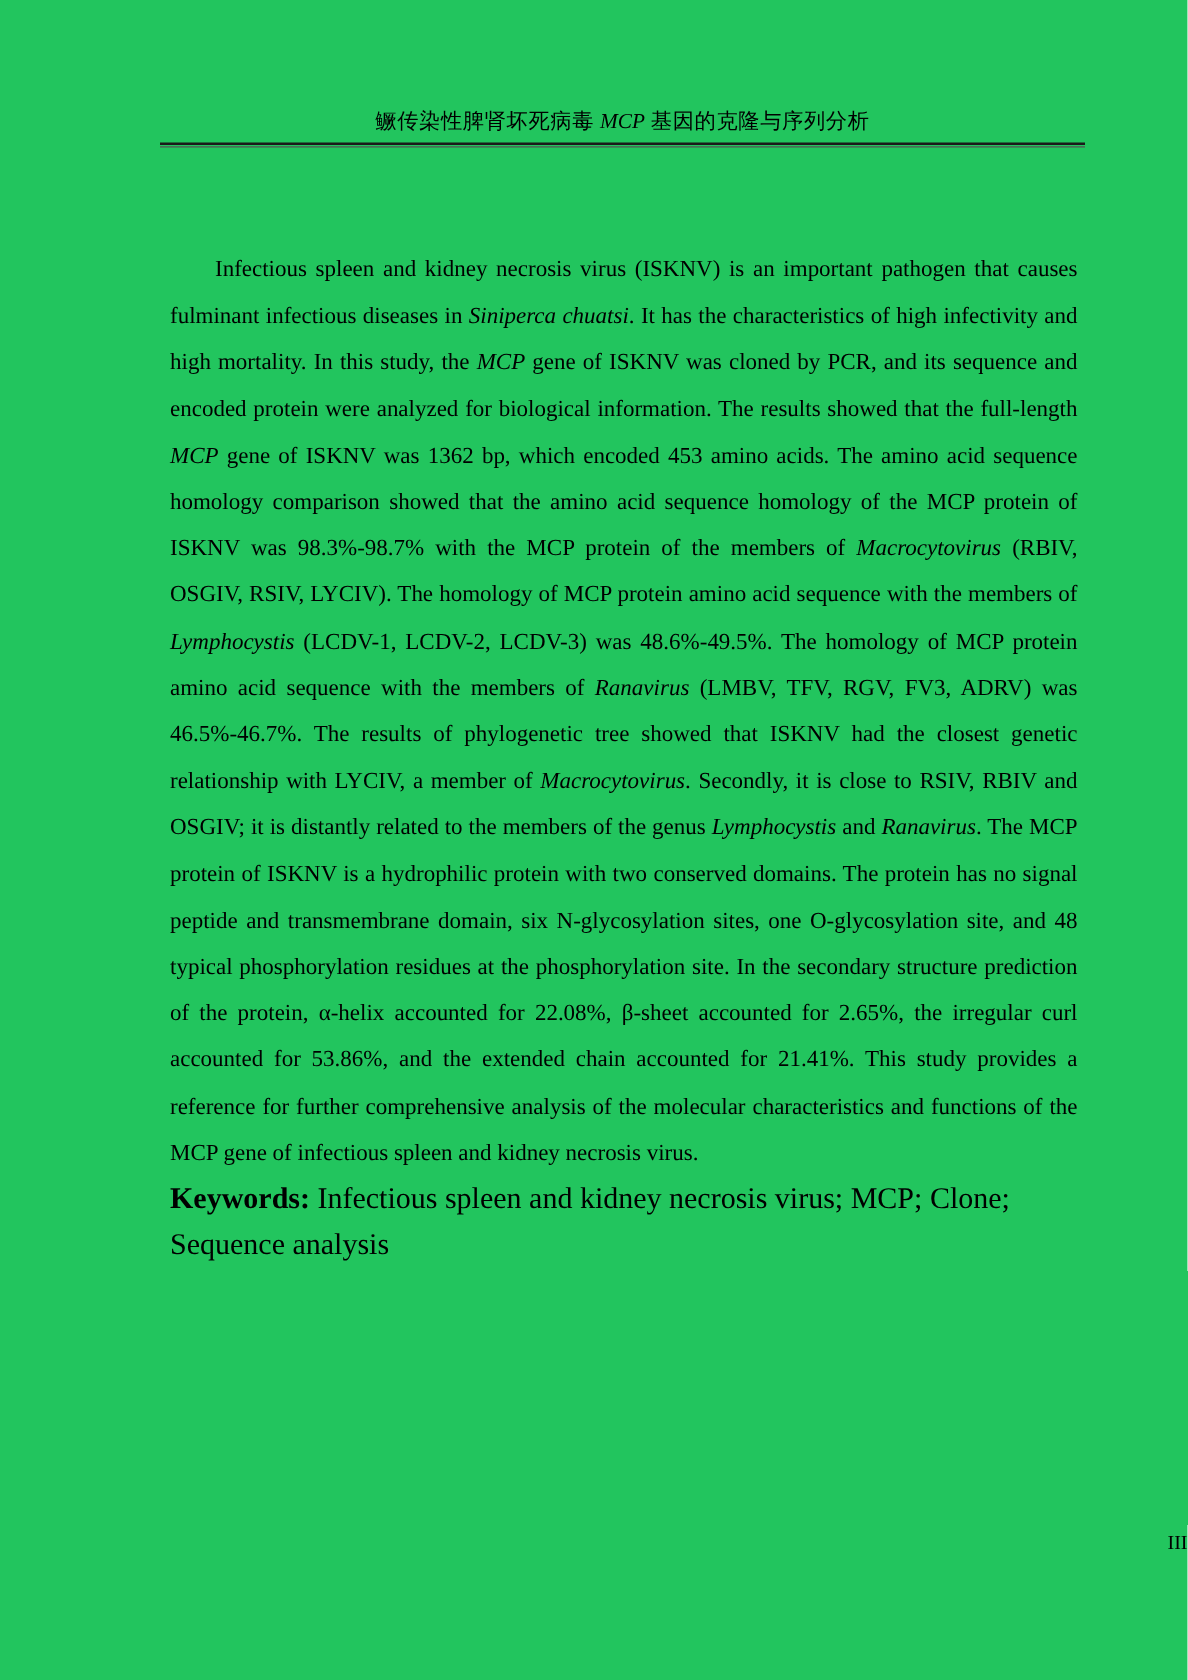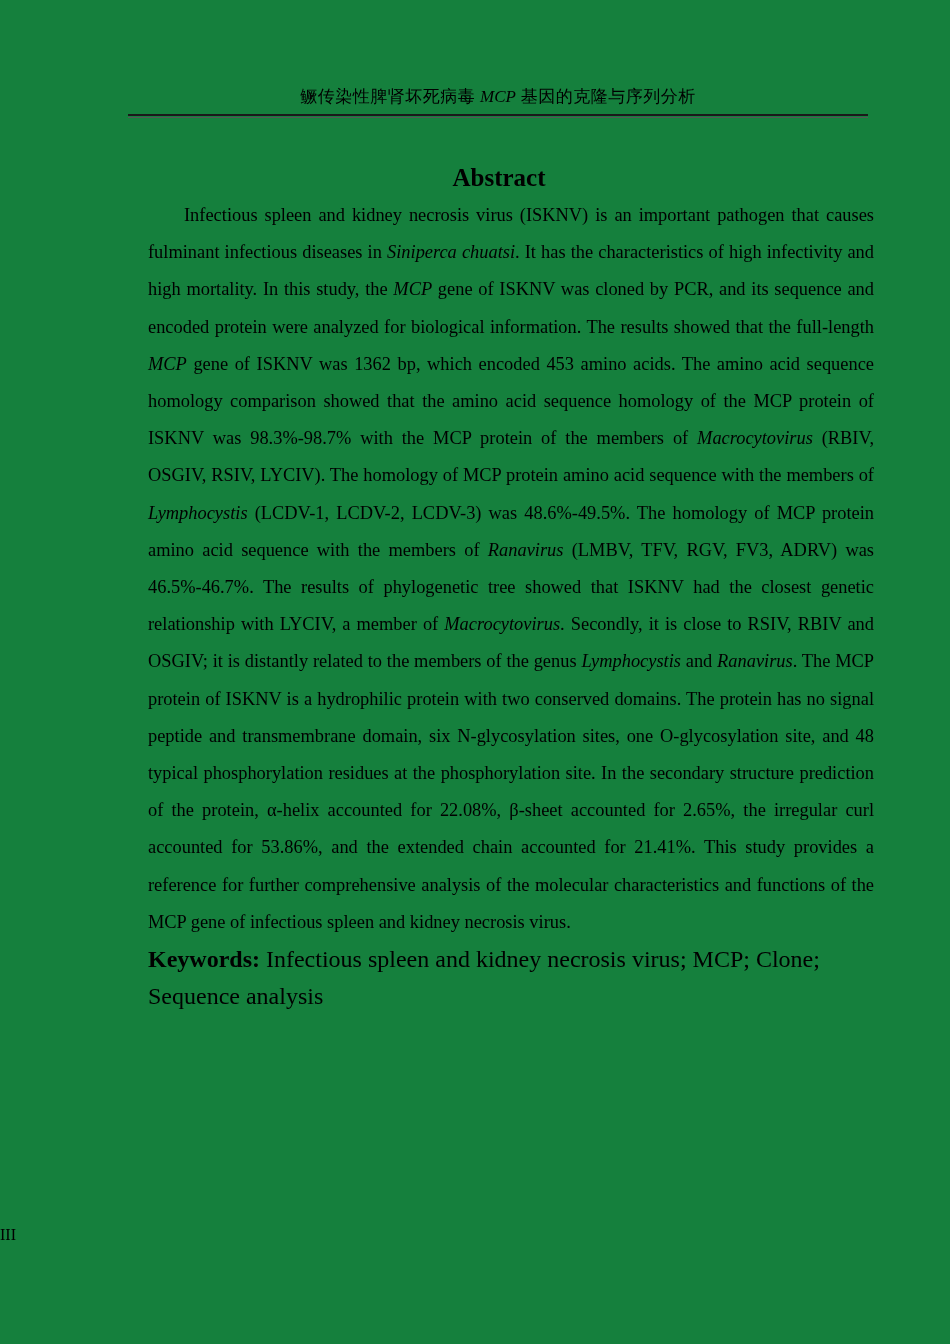--- a/index.html
+++ b/index.html
@@ -8,21 +8,21 @@
     background: #ffffff;
   }
   body {
     font-family: "Liberation Serif", "DejaVu Serif", serif;
     color: #000000;
   }
   .page {
     position: relative;
     width: 950px;
     height: 1344px;
-    background: #15803d;
+    background: #22c55e;
     overflow: hidden;
     box-sizing: border-box;
   }
 
   
   .header-zone {
     position: absolute;
     left: 128px;
     top: 84px;
     width: 740px;
@@ -57,21 +57,20 @@
     font-weight: bold;
     line-height: 32px;
   }
 
   
   .body-zone {
     position: absolute;
     left: 136px;
     top: 197px;
     width: 726px;
-    margin-left: 12px;
   }
   .abstract-para {
     margin: 0;
     text-align: justify;
     text-justify: inter-word;
     font-size: 18.4px;
     line-height: 37.2px;
     text-indent: 36px;
     hyphens: none;
   }
@@ -87,38 +86,37 @@
   .keywords-label {
     font-weight: bold;
   }
 
   
   .page-number {
     position: absolute;
     left: 0;
     top: 1225px;
     width: 950px;
-    text-align: left;
+    text-align: right;
     font-size: 16px;
     line-height: 20px;
   }
 </style>
 </head>
 <body>
 
 <div class="page">
 
   <div class="header-zone">
     <div class="header-title">
       <span>鳜传染性脾肾坏死病毒 </span><span class="ital">MCP</span><span> 基因的克隆与序列分析</span>
     </div>
     <div class="header-rule"></div>
   </div>
 
-  <h1 class="abstract-heading">Abstract</h1>
 
   <div class="body-zone">
     <p class="abstract-para" id="abstract-para"><span>Infectious spleen and kidney necrosis virus (ISKNV) is an important pathogen that causes fulminant infectious diseases in </span><span class="ital">Siniperca chuatsi</span><span>. It has the characteristics of high infectivity and high mortality. In this study, the </span><span class="ital">MCP</span><span> gene of ISKNV was cloned by PCR, and its sequence and encoded protein were analyzed for biological information. The results showed that the full-length </span><span class="ital">MCP</span><span> gene of ISKNV was 1362 bp, which encoded 453 amino acids. The amino acid sequence homology comparison showed that the amino acid sequence homology of the MCP protein of ISKNV was 98.3%-98.7% with the MCP protein of the members of </span><span class="ital">Macrocytovirus</span><span> (RBIV, OSGIV, RSIV, LYCIV). The homology of MCP protein amino acid sequence with the members of </span><span class="ital">Lymphocystis</span><span> (LCDV-1, LCDV-2, LCDV-3) was 48.6%-49.5%. The homology of MCP protein amino acid sequence with the members of </span><span class="ital">Ranavirus</span><span> (LMBV, TFV, RGV, FV3, ADRV) was 46.5%-46.7%. The results of phylogenetic tree showed that ISKNV had the closest genetic relationship with LYCIV, a member of </span><span class="ital">Macrocytovirus</span><span>. Secondly, it is close to RSIV, RBIV and OSGIV; it is distantly related to the members of the genus </span><span class="ital">Lymphocystis</span><span> and </span><span class="ital">Ranavirus</span><span>. The MCP protein of ISKNV is a hydrophilic protein with two conserved domains. The protein has no signal peptide and transmembrane domain, six N-glycosylation sites, one O-glycosylation site, and 48 typical phosphorylation residues at the phosphorylation site. In the secondary structure prediction of the protein, α-helix accounted for 22.08%, β-sheet accounted for 2.65%, the irregular curl accounted for 53.86%, and the extended chain accounted for 21.41%. This study provides a reference for further comprehensive analysis of the molecular characteristics and functions of the MCP gene of infectious spleen and kidney necrosis virus.</span></p>
     <p class="keywords-line">
       <span class="keywords-label">Keywords:</span><span> Infectious spleen and kidney necrosis virus; MCP; Clone; Sequence analysis</span>
     </p>
   </div>
 
   <div class="page-number">III</div>
 

